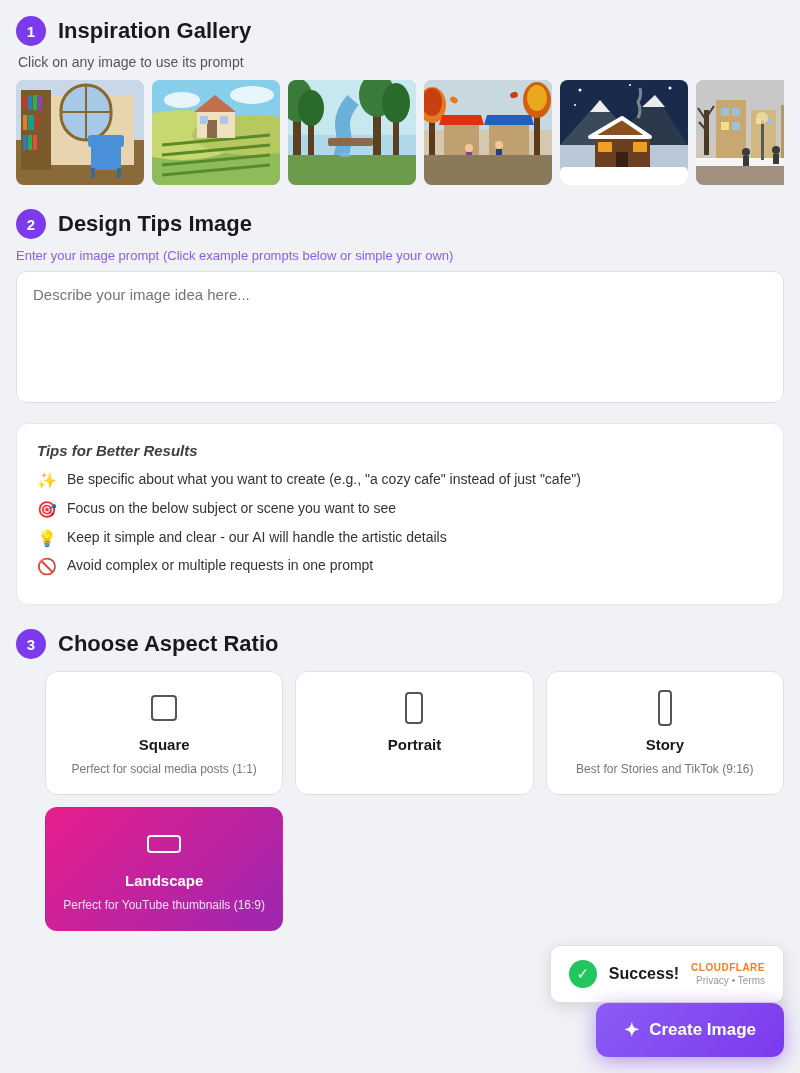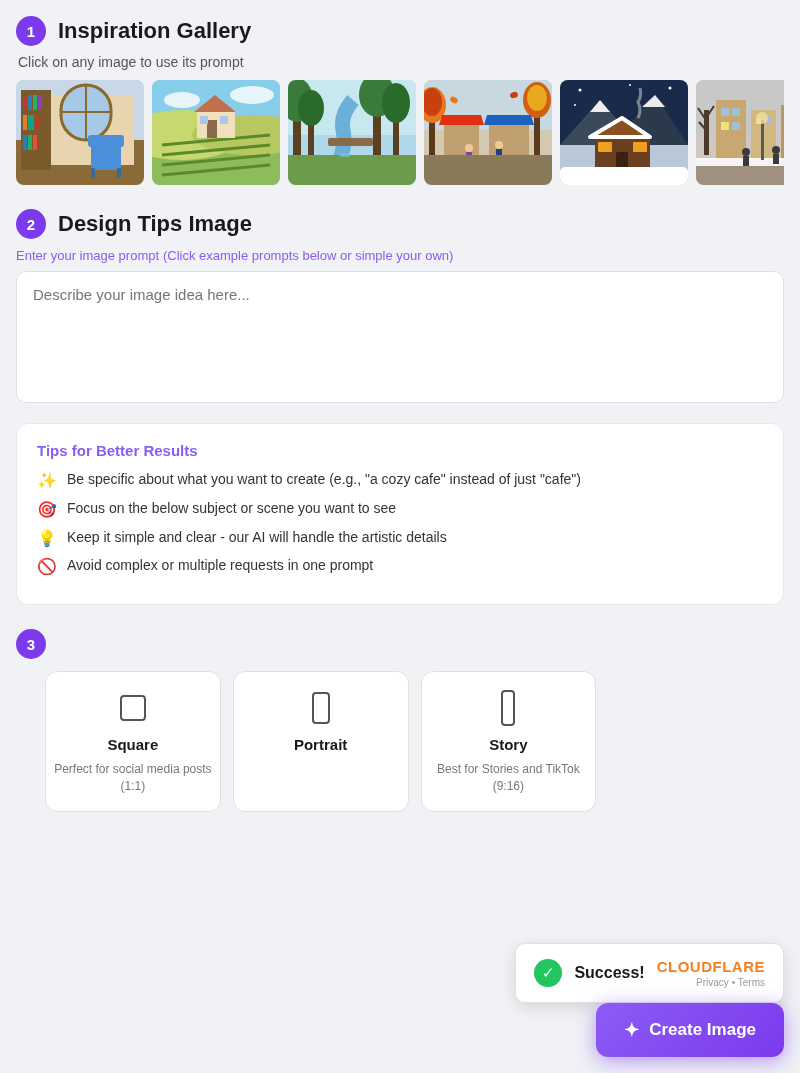--- a/index.html
+++ b/index.html
@@ -97,22 +97,23 @@
     .tips-box {
       background: white;
       border: 1.5px solid #e8e8e8;
       border-radius: 12px;
       padding: 18px 20px;
       margin-bottom: 24px;
     }
     .tips-title {
       font-size: 15px;
       font-weight: 600;
-      color: #8b5cf6;
+      color: #404040;
       margin-bottom: 12px;
+      font-style: italic;
     }
     .tip-item {
       display: flex;
       align-items: flex-start;
       gap: 10px;
       margin-bottom: 8px;
       font-size: 14px;
       color: #333;
     }
     .tip-emoji {
@@ -120,21 +121,21 @@
       flex-shrink: 0;
       line-height: 1.3;
     }
 
     
     .ratio-section {
       margin-bottom: 24px;
     }
     .ratio-grid {
       display: grid;
-      grid-template-columns: repeat(4, 1fr);
+      grid-template-columns: repeat(3, 1fr);
       gap: 12px;
       margin-top: 12px;
       padding-left: 29px;
     }
     .ratio-card {
       background: white;
       border: 1.5px solid #e0e0e0;
       border-radius: 12px;
       padding: 16px 8px;
       display: flex;
@@ -212,21 +213,21 @@
       font-weight: 600;
       color: #1a1a1a;
     }
     .cloudflare-logo {
       display: flex;
       flex-direction: column;
       align-items: flex-end;
       gap: 2px;
     }
     .cf-brand {
-      font-size: 15px;
+      font-size: 10px;
       font-weight: 700;
       color: #f38020;
       letter-spacing: 0.5px;
       text-align: center;
     }
     .cf-links {
       font-size: 10px;
       color: #999;
     }
 
@@ -486,20 +487,21 @@
     </div>
     <div class="tip-item">
       <span class="tip-emoji">🚫</span>
       <span>Avoid complex or multiple requests in one prompt</span>
     </div>
   </div>
 
   <div class="ratio-section">
     <div class="section-header">
       <div class="step-badge">3</div>
+      <span class="section-title">Choose Aspect Ratio</span>
     </div>
     <div class="ratio-grid">
 
       <div class="ratio-card">
         <div class="ratio-icon">
           <svg width="40" height="40" viewBox="0 0 40 40">
             <rect x="8" y="8" width="24" height="24" rx="3" stroke="#555" stroke-width="2" fill="none"></rect>
           </svg>
         </div>
         <span class="ratio-name">Square</span>
@@ -518,20 +520,29 @@
       <div class="ratio-card">
         <div class="ratio-icon">
           <svg width="40" height="40" viewBox="0 0 40 40">
             <rect x="14" y="3" width="12" height="34" rx="3" stroke="#555" stroke-width="2" fill="none"></rect>
           </svg>
         </div>
         <span class="ratio-name">Story</span>
         <span class="ratio-desc">Best for Stories and TikTok (9:16)</span>
       </div>
 
+      <div class="ratio-card active">
+        <div class="ratio-icon">
+          <svg width="40" height="40" viewBox="0 0 40 40">
+            <rect x="4" y="12" width="32" height="16" rx="3" stroke="white" stroke-width="2" fill="none"></rect>
+          </svg>
+        </div>
+        <span class="ratio-name">Landscape</span>
+        <span class="ratio-desc">Perfect for YouTube thumbnails (16:9)</span>
+      </div>
 
     </div>
   </div>
 
 </div>
 
 <div class="success-toast">
   <div class="success-check">✓</div>
   <span class="success-text">Success!</span>
   <div class="cloudflare-logo">

